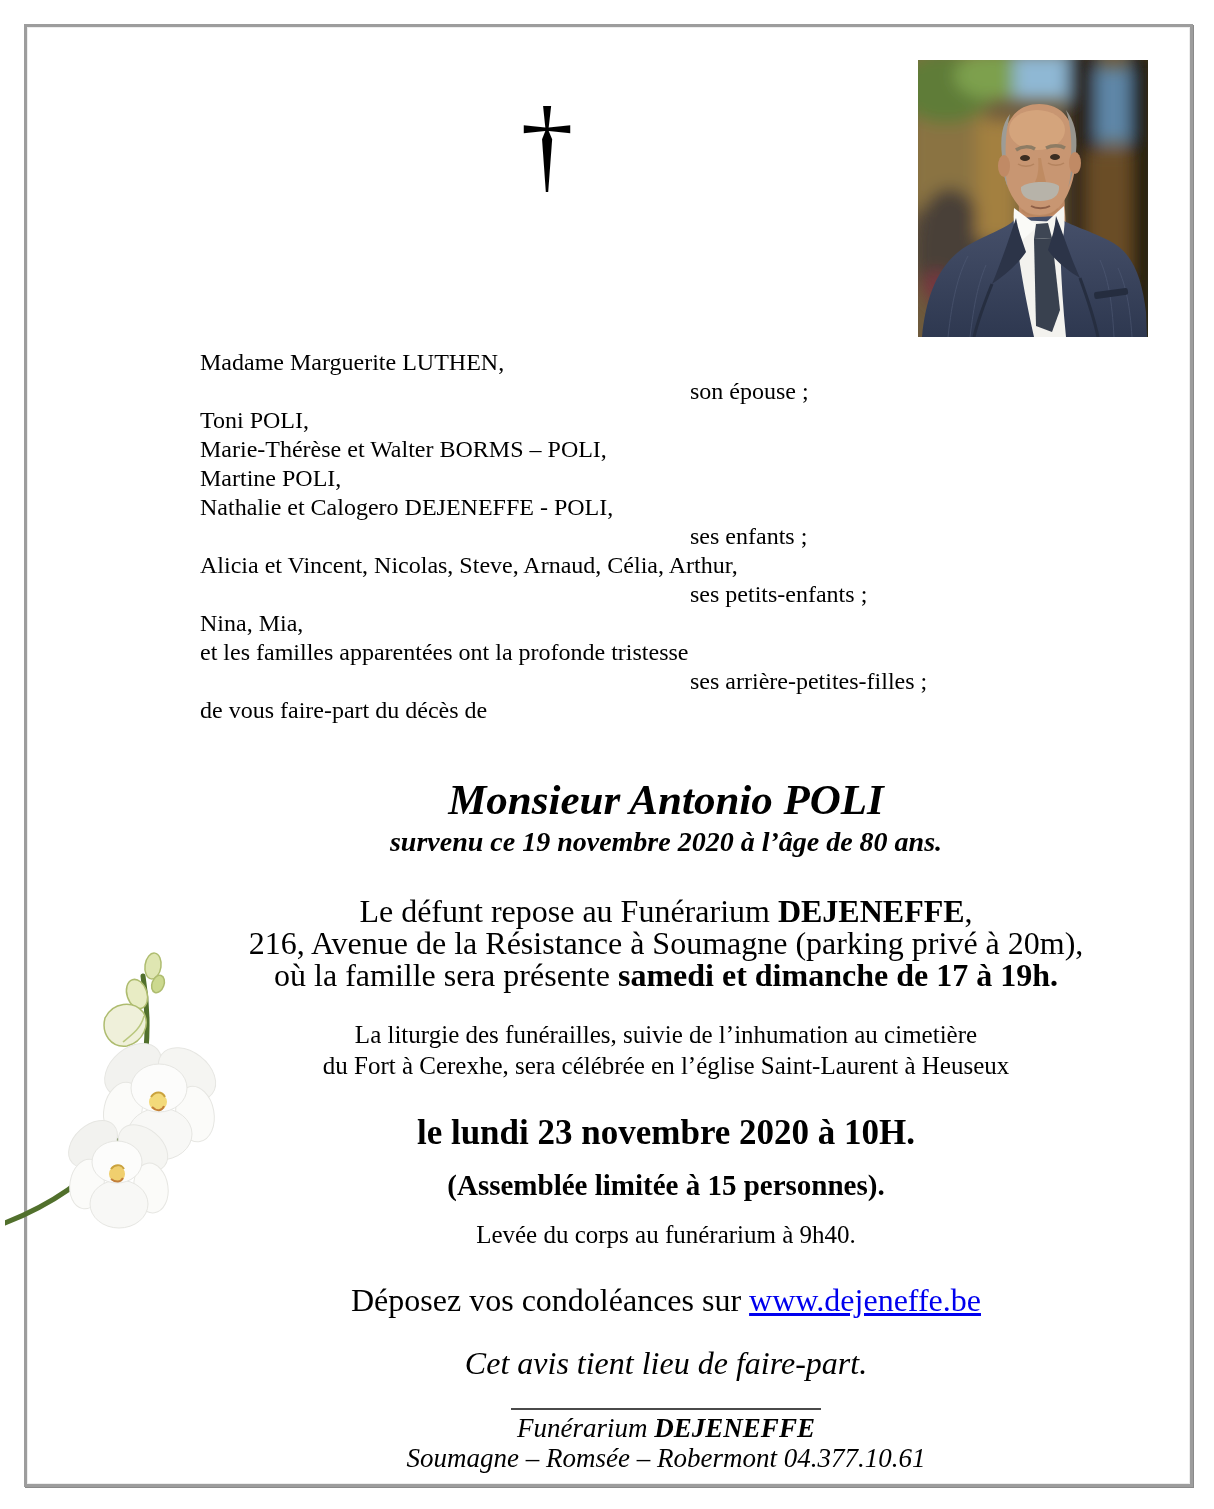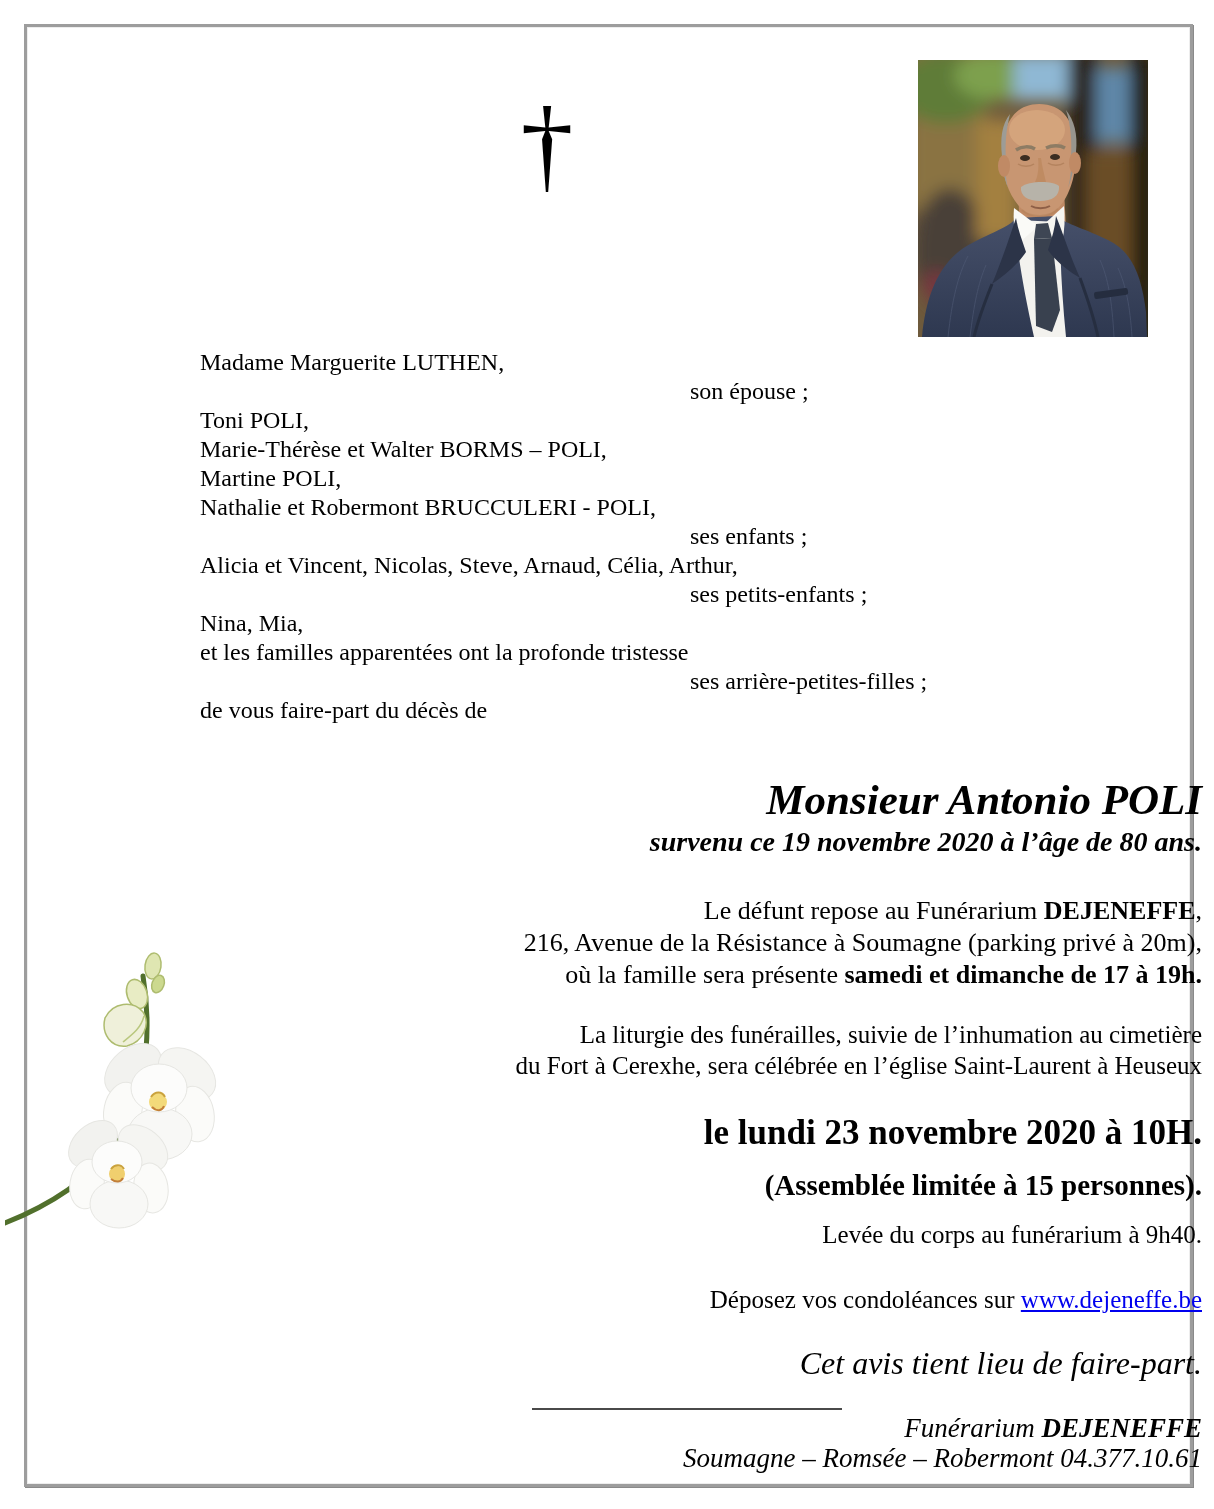--- a/index.html
+++ b/index.html
@@ -8,29 +8,29 @@
   .page{position:absolute;inset:0;background:#fff;}
   .frame{position:absolute;left:24px;top:24px;width:1163px;height:1457px;
          border:3px solid #9d9d9d;box-shadow:inset 0 0 0 1px #ededed, 1px 1px 0 #8a8a8a;}
   .cross{position:absolute;left:515px;top:92px;width:64px;text-align:center;
          font-size:106px;line-height:106px;}
   .photo{position:absolute;left:918px;top:60px;width:230px;height:277px;overflow:hidden;}
   .flower{position:absolute;left:5px;top:938px;width:270px;height:322px;}
   .family{position:absolute;left:200px;top:348px;width:940px;
           font-size:24px;line-height:29px;white-space:nowrap;}
   .fam-line.indent{padding-left:490px;}
-  .center{position:absolute;left:172px;width:1030px;text-align:right;}
+  .center{position:absolute;left:151px;width:1030px;text-align:center;}
   .title{top:777px;font-size:43px;line-height:46px;font-weight:bold;font-style:italic;}
   .subtitle{top:826px;font-size:28px;line-height:32px;font-weight:bold;font-style:italic;}
-  .repose{top:895px;font-size:26px;line-height:32px;}
+  .repose{top:895px;font-size:32px;line-height:32px;}
   .liturgy{top:1019px;font-size:25px;line-height:31px;}
   .bigdate{top:1113px;font-size:35px;line-height:40px;font-weight:bold;}
   .restriction{top:1149px;font-size:29px;line-height:33px;font-weight:bold;margin-top:20px;}
   .levee{top:1220px;font-size:25px;line-height:30px;}
-  .condolences{top:1285px;font-size:25px;line-height:30px;}
+  .condolences{top:1285px;font-size:32px;line-height:30px;}
   .notice{top:1348px;font-size:32px;line-height:30px;font-style:italic;}
   .footerblock{top:1408px;font-size:27px;line-height:30px;font-style:italic;}
   .footerblock .rule{width:310px;margin:0 auto 3px auto;border-top:2px solid #4a4a4a;height:0;}
   .b{font-weight:bold;}
   .link{color:#0000EE;text-decoration:underline;cursor:pointer;}
 </style>
 </head>
 <body>
 
 <div class="page">
@@ -102,21 +102,21 @@
       </g>
     </svg>
   </div>
 
   <div class="family">
     <div class="fam-line">Madame Marguerite LUTHEN,</div>
     <div class="fam-line indent">son épouse ;</div>
     <div class="fam-line">Toni POLI,</div>
     <div class="fam-line">Marie-Thérèse et Walter BORMS – POLI,</div>
     <div class="fam-line">Martine POLI,</div>
-    <div class="fam-line">Nathalie et Robermont BRUCCULERI - POLI,</div>
+    <div class="fam-line">Nathalie et Calogero DEJENEFFE - POLI,</div>
     <div class="fam-line indent">ses enfants ;</div>
     <div class="fam-line">Alicia et Vincent, Nicolas, Steve, Arnaud, Célia, Arthur,</div>
     <div class="fam-line indent">ses petits-enfants ;</div>
     <div class="fam-line">Nina, Mia,</div>
     <div class="fam-line">et les familles apparentées ont la profonde tristesse</div>
     <div class="fam-line indent">ses arrière-petites-filles ;</div>
     <div class="fam-line">de vous faire-part du décès de</div>
   </div>
 
   <div class="center title">Monsieur Antonio POLI</div>

